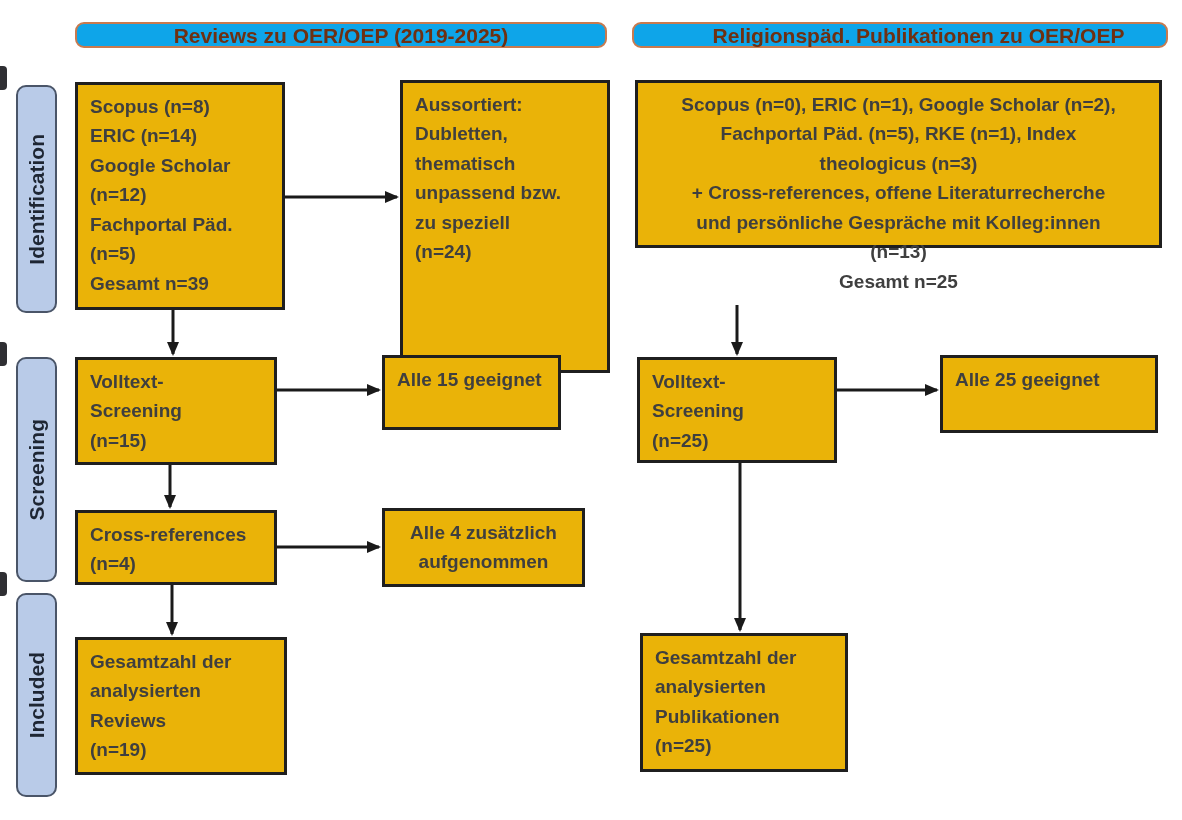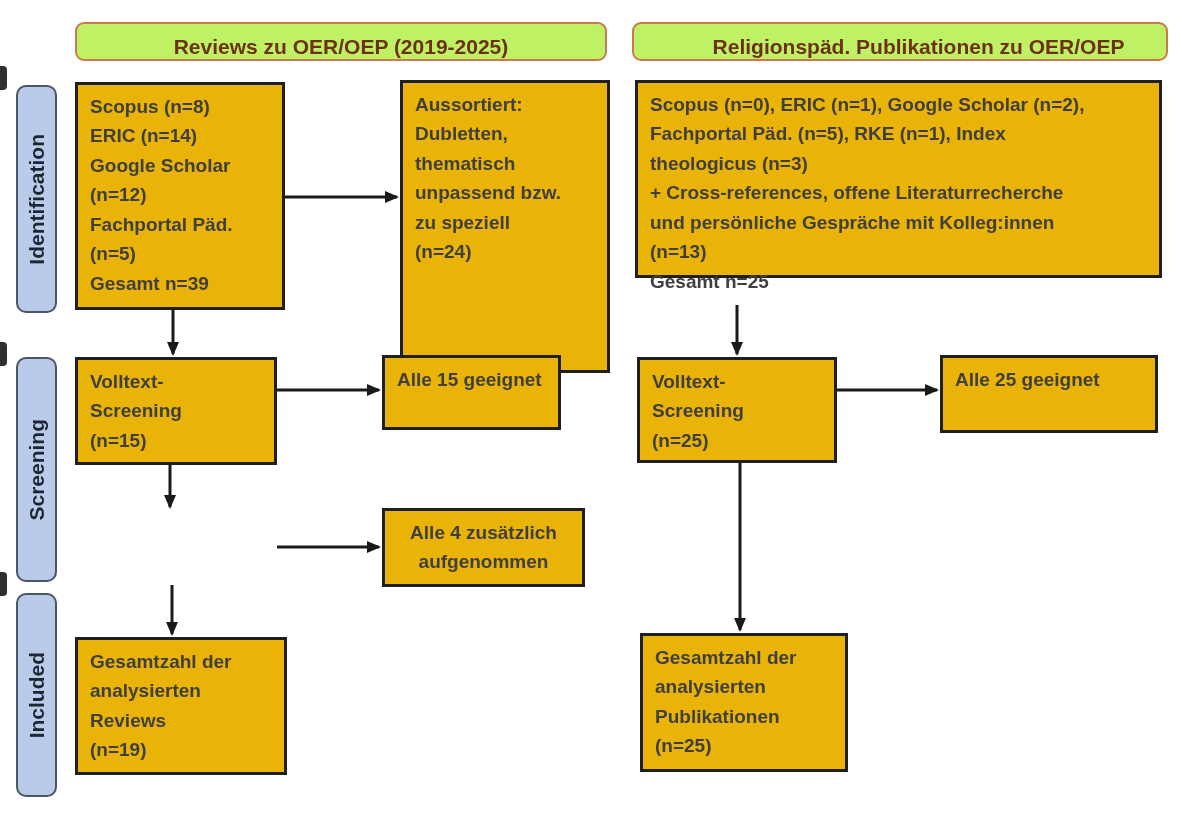--- a/index.html
+++ b/index.html
@@ -7,24 +7,24 @@
     position:relative; width:1182px; height:820px; background:#ffffff;
     font-family:"Liberation Sans", sans-serif; overflow:hidden;
   }
   * { box-sizing:border-box; }
 
   
   .arrows { position:absolute; left:0; top:0; width:1182px; height:820px; pointer-events:none; }
 
   
   .col-header {
-    position:absolute; top:22px; height:39px;
-    background:#bef264; border:2px solid #C97A4E; border-radius:9px;
+    position:absolute; top:22px; height:26px;
+    background:#0ea5e9; border:2px solid #C97A4E; border-radius:9px;
     color:#6E3012; font-weight:bold; font-size:21px;
-    display:flex; align-items:flex-end; justify-content:center;
+    display:flex; align-items:flex-start; justify-content:center;
   }
   .col-header.left  { left:75px;  width:532px; }
   .col-header.right { left:632px; width:536px;padding-left:37px; }
 
   
   .stage {
     position:absolute; left:16px; width:41px;
     background:#B9CBE8; border:2px solid #4A5568; border-radius:10px;
     display:flex; align-items:center; justify-content:center;
     color:#1E2633; font-weight:bold; font-size:21px;
@@ -41,21 +41,21 @@
     padding:7px 12px; white-space:pre-line;
   }
   .b-l-sources   { left:75px;  top:82px;  width:210px; height:228px; }
   .b-l-excluded  { left:400px; top:80px;  width:210px; height:293px; }
   .b-l-fulltext  { left:75px;  top:357px; width:202px; height:108px; }
   .b-l-ft-result { left:382px; top:355px; width:179px; height:75px;  }
   .b-l-crossref  { left:75px;  top:510px; width:202px; height:75px;  }
   .b-l-cr-result { left:382px; top:508px; width:203px; height:79px;text-align:center;  }
   .b-l-included  { left:75px;  top:637px; width:212px; height:138px; }
 
-  .b-r-sources   { left:635px; top:80px;  width:527px; height:198px; }
+  .b-r-sources   { left:635px; top:80px;  width:527px; height:168px;text-align:center; }
   .b-r-fulltext  { left:637px; top:357px; width:200px; height:106px; }
   .b-r-ft-result { left:940px; top:355px; width:218px; height:78px;  }
   .b-r-included  { left:640px; top:633px; width:208px; height:139px; }
 
   
   .edge-mark {
     position:absolute; left:0; width:7px; height:24px;
     background:#2F2F33; border-radius:0 4px 4px 0;
   }
   .edge-mark.m1 { top:66px; }
@@ -115,20 +115,22 @@
   <div class="box b-l-excluded">Aussortiert:
 Dubletten,
 thematisch
 unpassend bzw.
 zu speziell
 (n=24)</div>
   <div class="box b-l-fulltext">Volltext-
 Screening
 (n=15)</div>
   <div class="box b-l-ft-result">Alle 15 geeignet</div>
+  <div class="box b-l-crossref">Cross-references
+(n=4)</div>
   <div class="box b-l-cr-result">Alle 4 zusätzlich
 aufgenommen</div>
   <div class="box b-l-included">Gesamtzahl der
 analysierten
 Reviews
 (n=19)</div>
 
   <div class="box b-r-sources">Scopus (n=0), ERIC (n=1), Google Scholar (n=2),
 Fachportal Päd. (n=5), RKE (n=1), Index
 theologicus (n=3)

